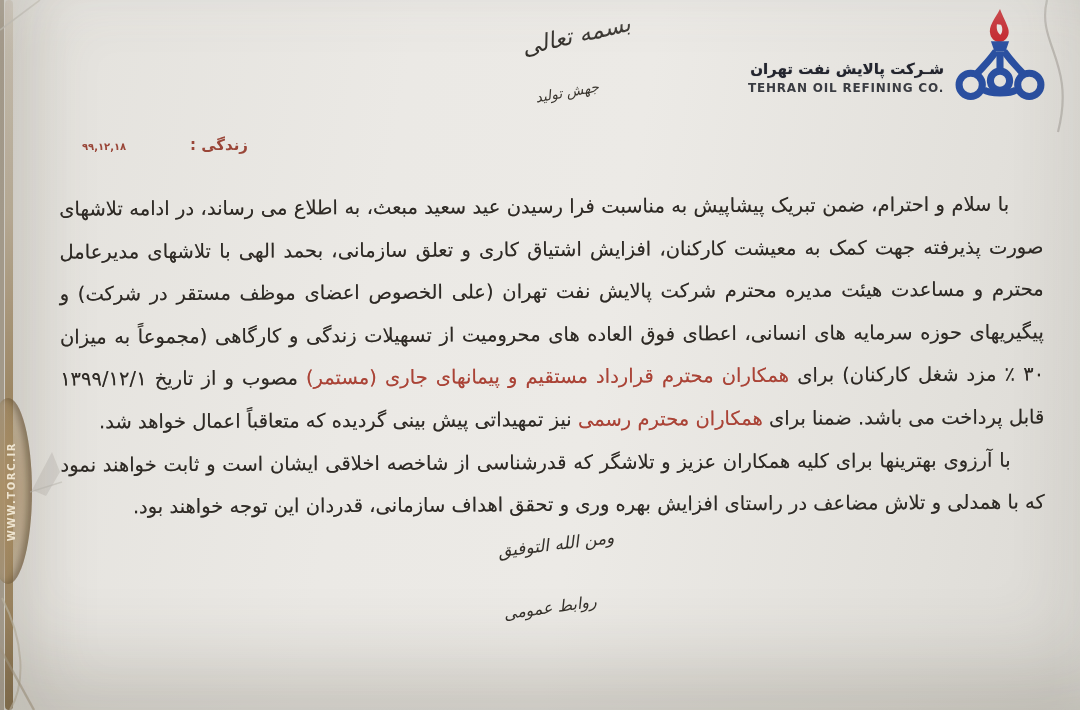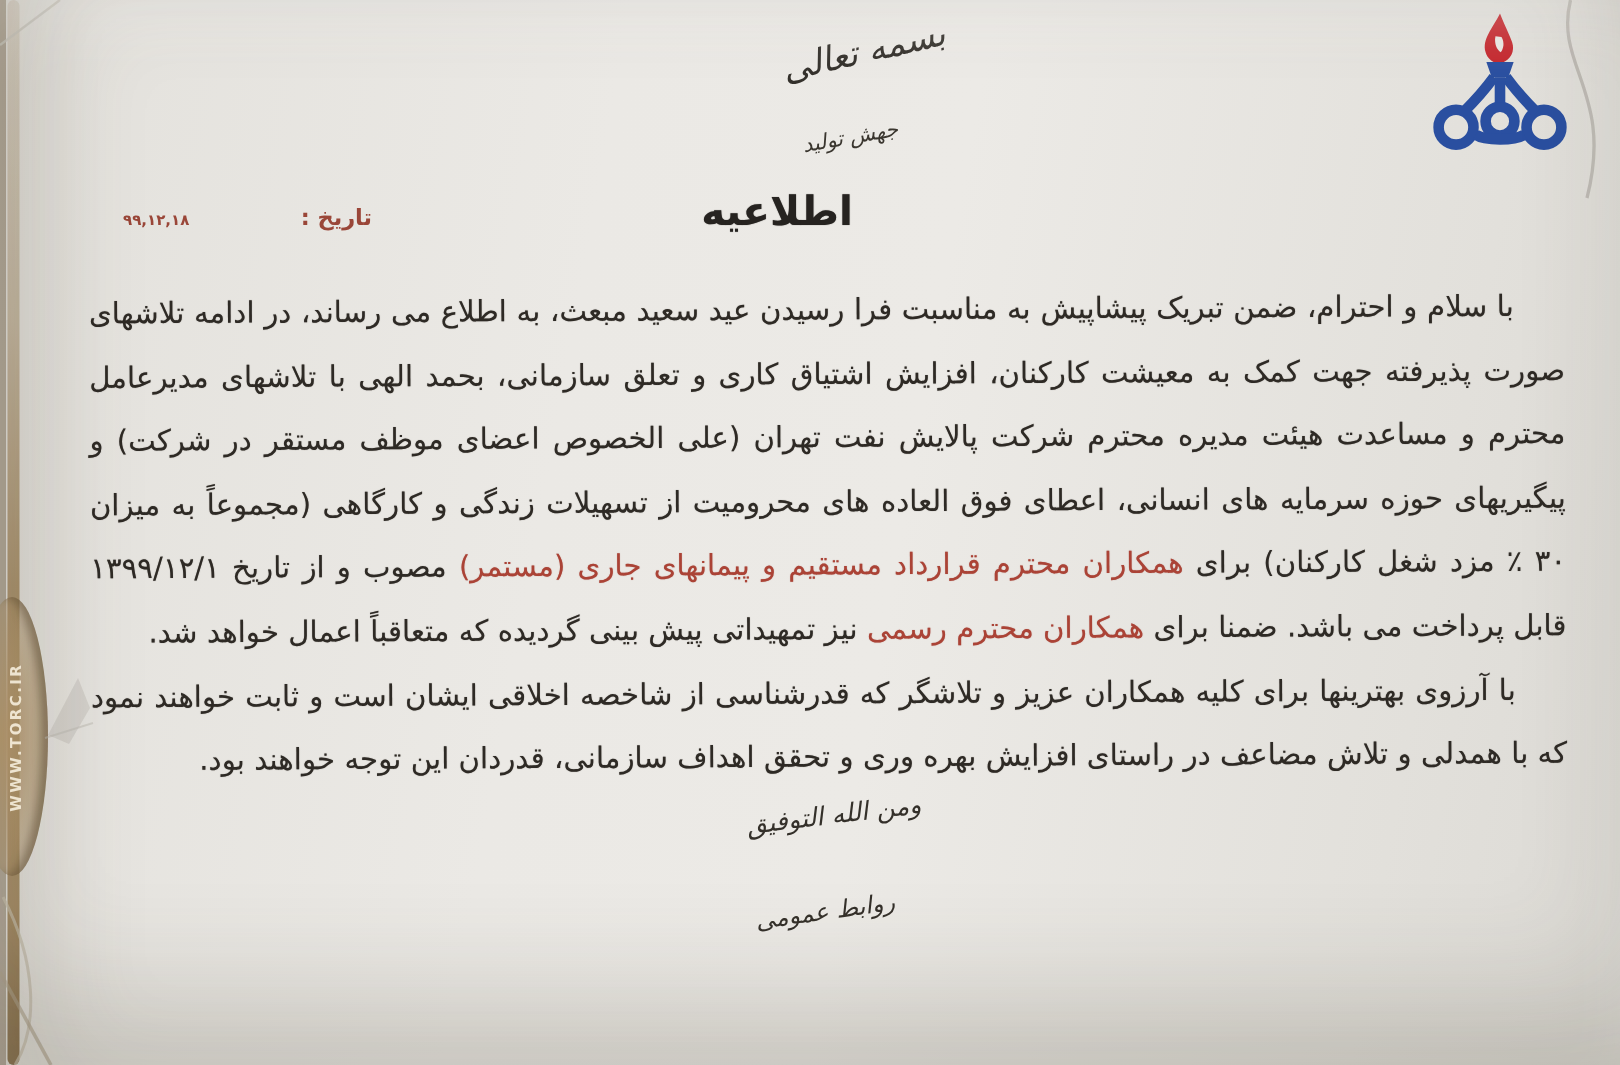--- a/index.html
+++ b/index.html
@@ -91,28 +91,31 @@
       <g stroke="#2a4fa0" stroke-width="7" fill="none">
         <circle cx="16" cy="76" r="11.5"></circle>
         <circle cx="74" cy="76" r="11.5"></circle>
         <circle cx="45" cy="72" r="9.5"></circle>
         <path d="M41 43 C 33 54, 26 61, 21 66"></path>
         <path d="M49 43 C 57 54, 64 61, 69 66"></path>
         <path d="M45 43 L45 60"></path>
         <path d="M29 81 C 35 85, 55 85, 61 81"></path>
       </g>
     </svg>
+    <div class="names">
+      <span class="fa">شـرکت پالایش نفت تهران</span>
+      <span class="en">TEHRAN OIL REFINING CO.</span>
+    </div>
   </div>
 
   <div class="basmala">بسمه تعالی</div>
   <div class="slogan">جهش تولید</div>
-  <div class="page-title">اطلاعیه</div>
 
   <div class="date-block">
-    <span class="lbl">تاریخ :</span>
+    <span class="lbl">زندگی :</span>
     <span class="val">۹۹,۱۲,۱۸</span>
   </div>
 
   <div class="doc-body">
     <p><span>با سلام و احترام، ضمن تبریک پیشاپیش به مناسبت فرا رسیدن عید سعید مبعث، به اطلاع می رساند، در ادامه تلاشهای صورت پذیرفته جهت کمک به معیشت کارکنان، افزایش اشتیاق کاری و تعلق سازمانی، بحمد الهی با تلاشهای مدیرعامل محترم و مساعدت هیئت مدیره محترم شرکت پالایش نفت تهران (علی الخصوص اعضای موظف مستقر در شرکت) و پیگیریهای حوزه سرمایه های انسانی، اعطای فوق العاده های محرومیت از تسهیلات زندگی و کارگاهی (مجموعاً به میزان ۳۰ ٪ مزد شغل کارکنان) برای </span><span class="red">همکاران محترم قرارداد مستقیم و پیمانهای جاری (مستمر)</span><span> مصوب و از تاریخ ۱۳۹۹/۱۲/۱ قابل پرداخت می باشد. ضمنا برای </span><span class="red">همکاران محترم رسمی</span><span> نیز تمهیداتی پیش بینی گردیده که متعاقباً اعمال خواهد شد.</span></p>
     <p>با آرزوی بهترینها برای کلیه همکاران عزیز و تلاشگر که قدرشناسی از شاخصه اخلاقی ایشان است و ثابت خواهند نمود که با همدلی و تلاش مضاعف در راستای افزایش بهره وری و تحقق اهداف سازمانی، قدردان این توجه خواهند بود.</p>
   </div>
 
   <div class="closing">ومن الله التوفیق</div>
   <div class="signature">روابط عمومی</div>

